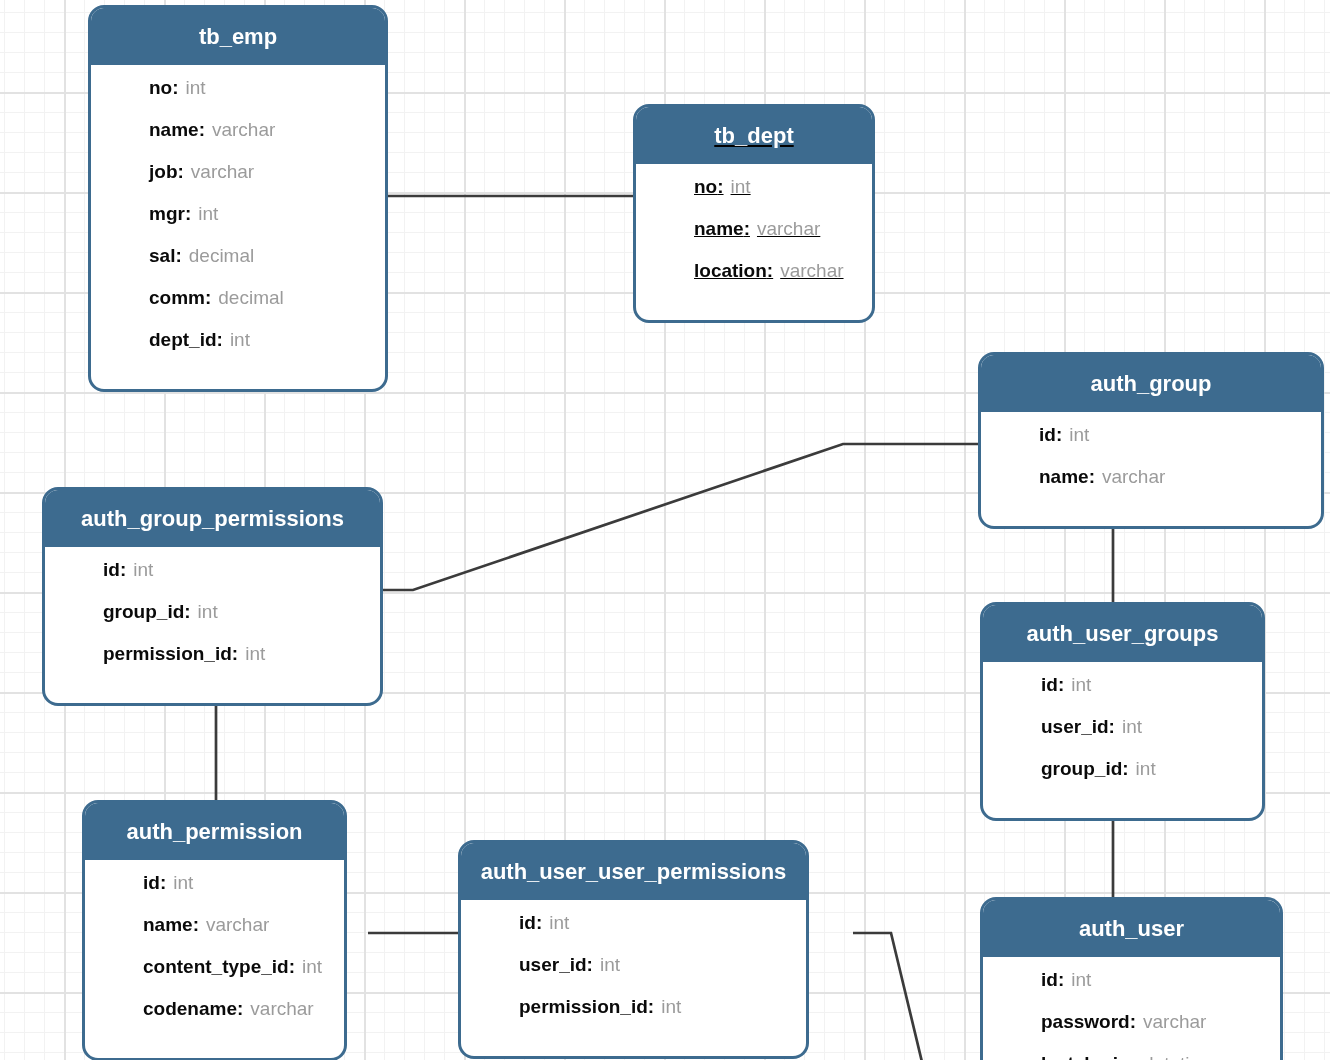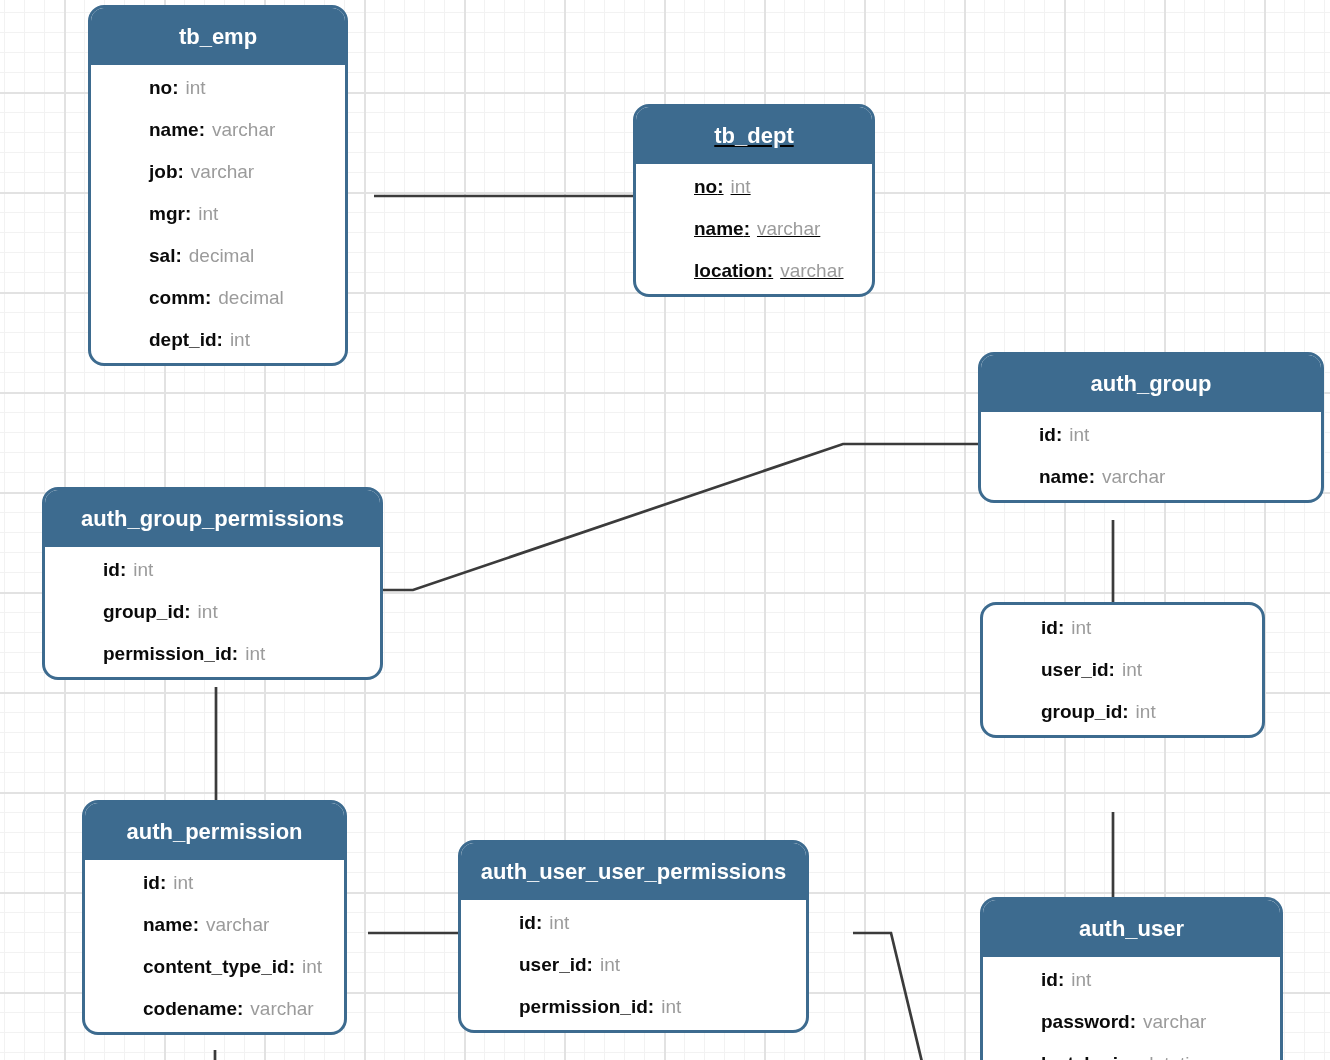--- a/index.html
+++ b/index.html
@@ -46,21 +46,21 @@
     line-height: 57px;
     background: var(--accent);
     border-radius: 12px 12px 0 0;
     color: #ffffff;
     font-size: 22px;
     font-weight: 700;
     text-align: center;
     white-space: nowrap;
   }
   .table-body {
-    padding: 2px 10px 2px 58px;
+    padding: 2px 10px 28px 58px;
   }
   .field-row {
     height: 42px;
     line-height: 42px;
     font-size: 19px;
     white-space: nowrap;
   }
   .fname {
     color: #0a0a0a;
     font-weight: 700;
@@ -81,21 +81,21 @@
     <svg id="edges" width="1330" height="1060" viewBox="0 0 1330 1060">
       <polyline points="374,196 633,196"></polyline>
       <polyline points="383,590 413,590 843,444 978,444"></polyline>
       <polyline points="1113,520 1113,602"></polyline>
       <polyline points="216,687 216,800"></polyline>
       <polyline points="368,933 458,933"></polyline>
       <polyline points="853,933 891,933 922,1062"></polyline>
       <polyline points="1113,812 1113,897"></polyline>
       <polyline points="215,1050 215,1062"></polyline>
     </svg>
-    <div class="table-card" style="left: 88px; top: 5px; width: 260px;">
+    <div class="table-card" style="left: 88px; top: 5px; width: 300px;">
       <div class="table-header">tb_emp</div>
       <div class="table-body">
         <div class="field-row"><span class="fname">no</span><span class="ftype">int</span></div>
         <div class="field-row"><span class="fname">name</span><span class="ftype">varchar</span></div>
         <div class="field-row"><span class="fname">job</span><span class="ftype">varchar</span></div>
         <div class="field-row"><span class="fname">mgr</span><span class="ftype">int</span></div>
         <div class="field-row"><span class="fname">sal</span><span class="ftype">decimal</span></div>
         <div class="field-row"><span class="fname">comm</span><span class="ftype">decimal</span></div>
         <div class="field-row"><span class="fname">dept_id</span><span class="ftype">int</span></div>
       </div>
@@ -117,20 +117,21 @@
     </div>
     <div class="table-card" style="left: 42px; top: 487px; width: 341px;">
       <div class="table-header">auth_group_permissions</div>
       <div class="table-body">
         <div class="field-row"><span class="fname">id</span><span class="ftype">int</span></div>
         <div class="field-row"><span class="fname">group_id</span><span class="ftype">int</span></div>
         <div class="field-row"><span class="fname">permission_id</span><span class="ftype">int</span></div>
       </div>
     </div>
     <div class="table-card" style="left: 980px; top: 602px; width: 285px;">
+      <div class="table-header">auth_user_groups</div>
       <div class="table-body">
         <div class="field-row"><span class="fname">id</span><span class="ftype">int</span></div>
         <div class="field-row"><span class="fname">user_id</span><span class="ftype">int</span></div>
         <div class="field-row"><span class="fname">group_id</span><span class="ftype">int</span></div>
       </div>
     </div>
     <div class="table-card" style="left: 82px; top: 800px; width: 265px;">
       <div class="table-header">auth_permission</div>
       <div class="table-body">
         <div class="field-row"><span class="fname">id</span><span class="ftype">int</span></div>

